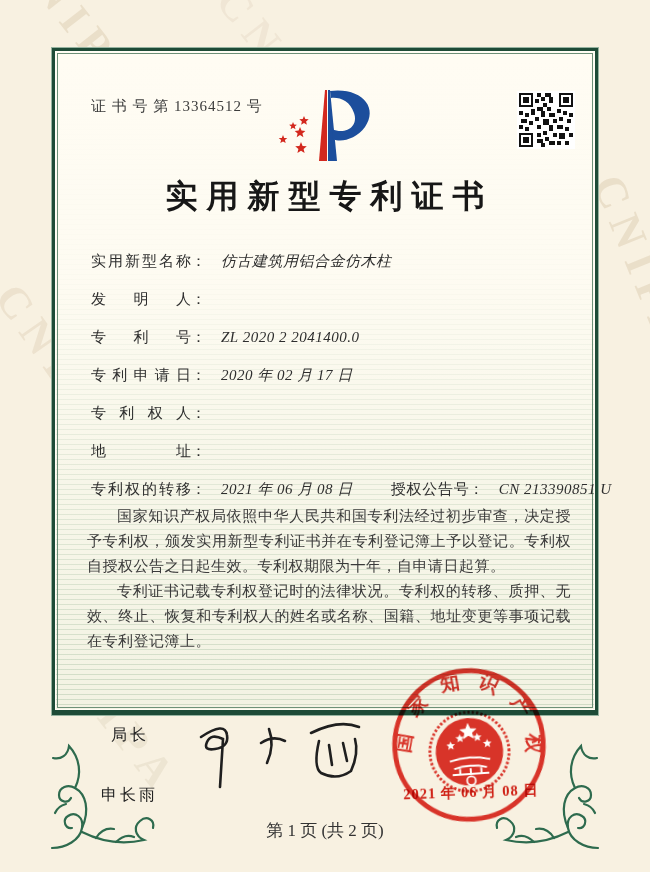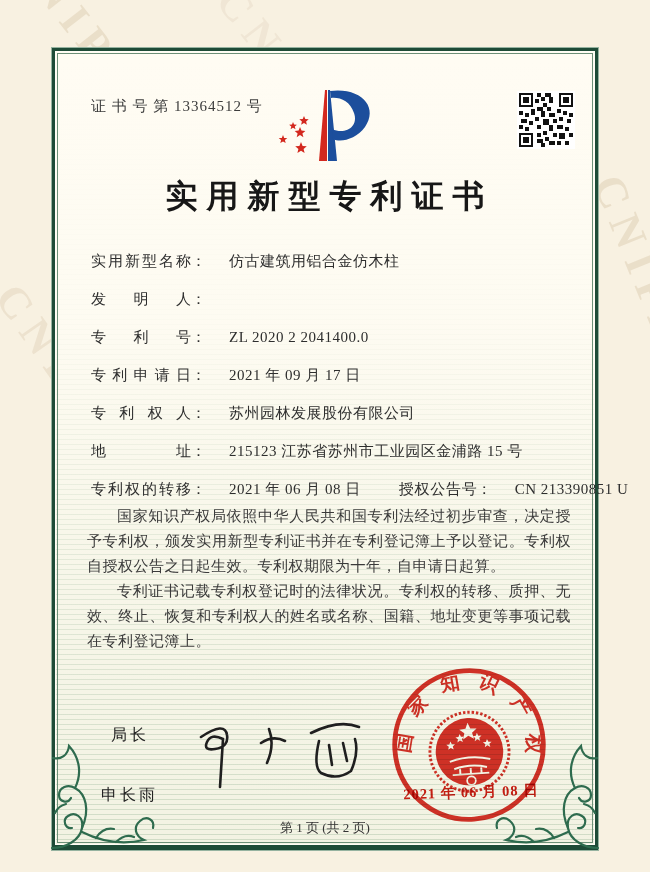--- a/index.html
+++ b/index.html
@@ -16,21 +16,21 @@
     pointer-events:none;white-space:nowrap;z-index:0;
   }
   .wm1{left:-18px;top:-6px;}
   .wm2{left:548px;top:238px;transform:rotate(68deg);}
   .wm3{left:-34px;top:340px;transform:rotate(55deg);color:rgba(208,188,158,0.28);}
   .wm4{left:250px;top:470px;color:rgba(205,190,165,0.20);}
   .wm5{left:20px;top:690px;color:rgba(200,185,160,0.22);}
   .wm6{left:190px;top:40px;color:rgba(210,192,165,0.20);}
   
   .frame{
-    position:absolute;left:52px;top:48px;width:546px;height:802px;
+    position:absolute;left:52px;top:48px;width:546px;height:667px;
     box-sizing:border-box;
     border:3px solid #1e4b37;border-bottom-width:5px;
     box-shadow:0 0 0 1px #96b3a0, inset 0 0 0 1px #fffdf5;
     background:
       linear-gradient(180deg,#fffcf3 0%, rgba(255,252,243,0.92) 34%, rgba(255,252,243,0.45) 62%, rgba(255,252,243,0.05) 100%),
       repeating-linear-gradient(0deg, rgba(122,162,124,0.30) 0px, rgba(122,162,124,0.30) 1px, rgba(0,0,0,0) 1px, rgba(0,0,0,0) 5px),
       #f2f2e2;
     z-index:1;
   }
   .frame::before{
@@ -42,21 +42,21 @@
   .qr{position:absolute;left:462px;top:40px;width:58px;height:58px;background:#fff;}
   .title{
     position:absolute;left:0;top:124px;width:100%;text-align:center;
     font-size:32px;font-weight:bold;letter-spacing:9px;color:#171717;text-indent:9px;
   }
   
   .rows{position:absolute;left:36px;top:200px;width:476px;font-size:15px;}
   .row{display:flex;height:38px;align-items:flex-start;line-height:20px;}
   .row .lbl{width:100px;text-align:justify;text-align-last:justify;color:#2e2e2e;flex:none;}
   .row .colon{flex:none;color:#2e2e2e;}
-  .row .val{margin-left:23px;color:#2e2e2e;letter-spacing:0.5px;white-space:nowrap;}
+  .row .val{margin-left:15px;color:#2e2e2e;letter-spacing:0.5px;white-space:nowrap;font-style:italic;}
   .row.double{justify-content:flex-start;}
   .row .pair{display:flex;}
   .row .pair2{margin-left:38px;}
   .row .pair2 .lbl{width:78px;}
   
   .paras{position:absolute;left:32px;top:453px;width:484px;font-size:15px;line-height:25px;
          text-align:justify;color:#3a3a3a;letter-spacing:0.5px;}
   .paras p{margin:0;text-indent:2em;}
   
   .sign-title{position:absolute;left:56px;top:674px;font-size:16px;letter-spacing:3px;color:#222;}
@@ -64,21 +64,21 @@
   .sign-script{position:absolute;left:128px;top:648px;width:210px;height:100px;}
   
   .seal{position:absolute;left:332px;top:612px;width:164px;height:164px;transform:rotate(-4deg);
         opacity:0.94;mix-blend-mode:multiply;}
   .seal-date{
     position:absolute;left:328px;top:732px;width:176px;text-align:center;
     font-size:14.5px;font-weight:bold;color:#cf2015;letter-spacing:1px;
     transform:rotate(-2deg);mix-blend-mode:multiply;
   }
   
-  .pageinfo{position:absolute;left:0;top:768px;width:100%;text-align:center;font-size:13px;color:#333;}
+  .pageinfo{position:absolute;left:0;top:768px;width:100%;text-align:center;font-size:17px;color:#333;}
   
   .orn{position:absolute;width:118px;height:118px;z-index:2;}
   .orn-bl{left:44px;bottom:16px;}
   .orn-br{right:44px;bottom:16px;transform:scaleX(-1);}
 </style>
 </head>
 <body>
 
 <div class="wm wm1">CNIPA</div>
 <div class="wm wm2">CNIPA</div>
@@ -168,31 +168,29 @@
         <span class="colon">：</span>
     </div>
     <div class="row">
       <span class="lbl">专利号</span>
         <span class="colon">：</span>
       <span class="val">ZL 2020 2 2041400.0</span>
     </div>
     <div class="row">
       <span class="lbl">专利申请日</span>
         <span class="colon">：</span>
-      <span class="val">2021 年 09 月 17 日</span>
+      <span class="val">2020 年 02 月 17 日</span>
     </div>
     <div class="row">
       <span class="lbl">专利权人</span>
         <span class="colon">：</span>
-      <span class="val">苏州园林发展股份有限公司</span>
     </div>
     <div class="row">
       <span class="lbl">地址</span>
         <span class="colon">：</span>
-      <span class="val">215123 江苏省苏州市工业园区金浦路 15 号</span>
     </div>
     <div class="row double">
       <span class="pair">
         <span class="lbl">专利权的转移</span>
           <span class="colon">：</span>
         <span class="val">2021 年 06 月 08 日</span>
       </span>
       <span class="pair pair2">
         <span class="lbl">授权公告号</span>
           <span class="colon">：</span>

